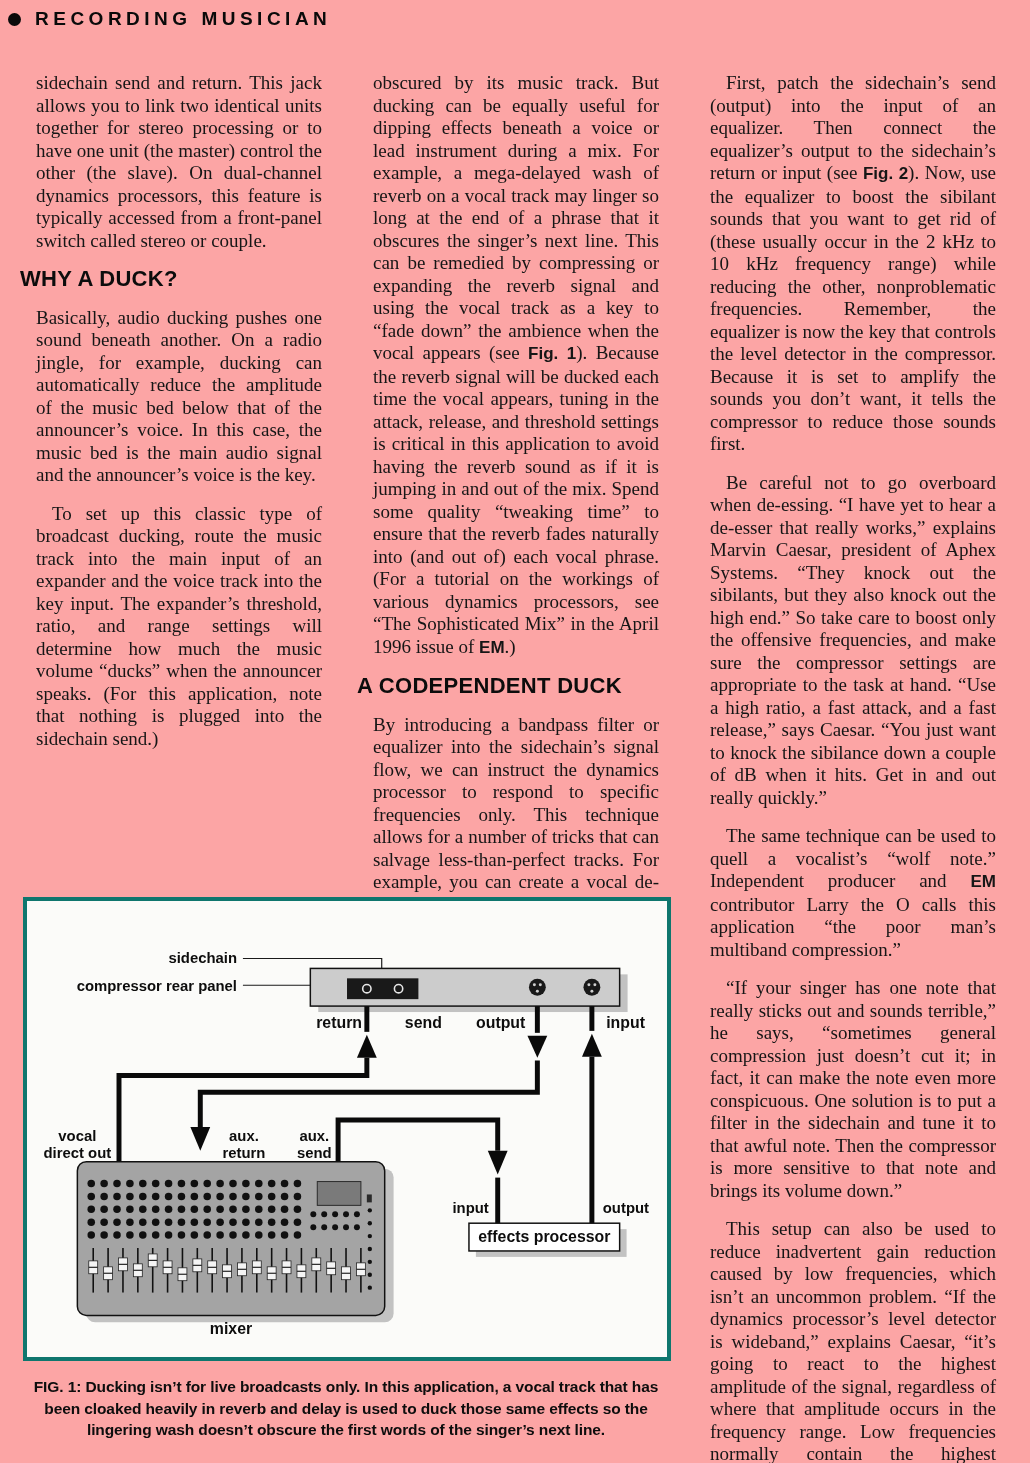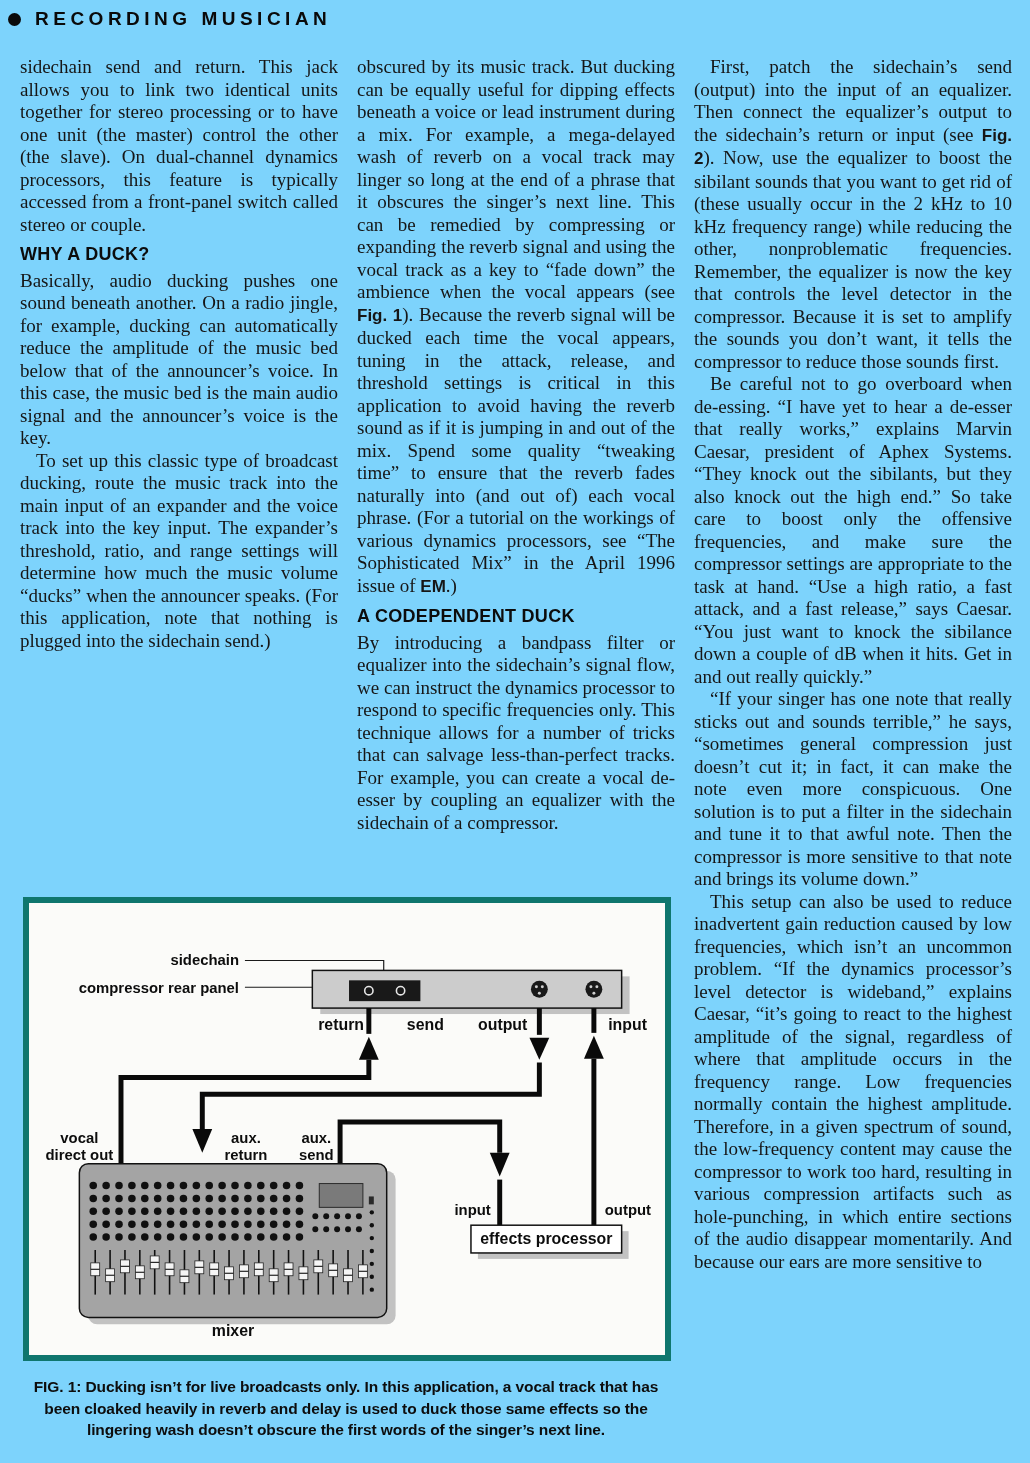--- a/index.html
+++ b/index.html
@@ -1,29 +1,29 @@
 <!DOCTYPE html>
 <html><head>
 <meta charset="utf-8">
 <style>
   html,body{margin:0;padding:0;background:#e8e8e4;}
-  .page{position:relative;width:1030px;height:1463px;background:#7dd3fc;color:#141414;overflow:hidden;}
+  .page{position:relative;width:1030px;height:1463px;background:#fca5a5;color:#141414;overflow:hidden;}
   .masthead{position:absolute;left:8px;top:8px;display:flex;align-items:center;gap:14px;}
   .bullet{width:13px;height:13px;border-radius:50%;background:#0a0a0a;display:inline-block;}
   .masttitle{font-family:"Liberation Sans",sans-serif;font-weight:bold;font-size:19px;letter-spacing:4.5px;color:#0a0a0a;}
   .col{position:absolute;top:56px;width:318px;font-family:"Liberation Serif",serif;font-size:19px;line-height:22.5px;text-align:justify;color:#161616;}
   #col1{left:20px;}
   #col2{left:357px;}
   #col3{left:694px;}
-  .para{margin:0;}
+  .para{margin:16px;}
   .para.indent{text-indent:16px;}
-  .h2{font-family:"Liberation Sans",sans-serif;font-weight:bold;font-size:18px;letter-spacing:.3px;margin:7px 0 4px 0;text-align:left;color:#0c0c0c;}
+  .h2{font-family:"Liberation Sans",sans-serif;font-weight:bold;font-size:22px;letter-spacing:.3px;margin:7px 0 4px 0;text-align:left;color:#0c0c0c;}
   .it{}
   .bd{font-weight:bold;font-family:"Liberation Sans",sans-serif;font-size:17px;}
-  .figurebox{position:absolute;left:23px;top:897px;width:648px;height:464px;border:6px solid #0f766e;box-sizing:border-box;background:#fbfbf9;}
+  .figurebox{position:absolute;left:23px;top:897px;width:648px;height:464px;border:4px solid #0f766e;box-sizing:border-box;background:#fbfbf9;}
   .caption{position:absolute;left:20px;top:1376px;width:652px;font-family:"Liberation Sans",sans-serif;font-weight:bold;font-size:15.5px;line-height:21.5px;letter-spacing:-0.1px;color:#0d0d0d;text-align:center;}
   .lbl{font-family:"Liberation Sans",sans-serif;font-weight:bold;font-size:15px;fill:#0d0d0d;}
   .lbl2{font-family:"Liberation Sans",sans-serif;font-weight:bold;font-size:16px;fill:#0d0d0d;}
   .wire{stroke:#0a0a0a;stroke-width:5;fill:none;}
   .thin{stroke:#1a1a1a;stroke-width:1.2;fill:none;}
   .arrow{fill:#0a0a0a;stroke:none;}
 </style>
 </head>
 <body>
 
@@ -41,20 +41,21 @@
       <p class="para indent"><span>To set up this classic type of broadcast ducking, route the music track into the main input of an expander and the voice track into the key input. The expander’s threshold, ratio, and range settings will determine how much the music volume “ducks” when the announcer speaks. (For this application, note that nothing is plugged into the sidechain send.)</span></p>
     </div>
   <div class="col" id="col2">
       <p class="para"><span>obscured by its music track. But ducking can be equally useful for dipping effects beneath a voice or lead instrument during a mix. For example, a mega-delayed wash of reverb on a vocal track may linger so long at the end of a phrase that it obscures the singer’s next line. This can be remedied by compressing or expanding the reverb signal and using the vocal track as a key to “fade down” the ambience when the vocal appears (see </span><span class="bd">Fig. 1</span><span>). Because the reverb signal will be ducked each time the vocal appears, tuning in the attack, release, and threshold settings is critical in this application to avoid having the reverb sound as if it is jumping in and out of the mix. Spend some quality “tweaking time” to ensure that the reverb fades naturally into (and out of) each vocal phrase. (For a tutorial on the workings of various dynamics processors, see “The Sophisticated Mix” in the April 1996 issue of </span><span class="bd">EM</span><span>.)</span></p>
       <div class="h2">A CODEPENDENT DUCK</div>
       <p class="para"><span>By introducing a bandpass filter or equalizer into the sidechain’s signal flow, we can instruct the dynamics processor to respond to specific frequencies only. This technique allows for a number of tricks that can salvage less-than-perfect tracks. For example, you can create a vocal de-esser by coupling an equalizer with the sidechain of a compressor.</span></p>
     </div>
   <div class="col" id="col3">
       <p class="para indent"><span>First, patch the sidechain’s send (output) into the input of an equalizer. Then connect the equalizer’s output to the sidechain’s return or input (see </span><span class="bd">Fig. 2</span><span>). Now, use the equalizer to </span><span class="it">boost</span><span> the sibilant sounds that you want to get rid of (these usually occur in the 2 kHz to 10 kHz frequency range) while reducing the other, nonproblematic frequencies. Remember, the equalizer is now the key that controls the level detector in the compressor. Because it is set to amplify the sounds you don’t want, it tells the compressor to reduce those sounds first.</span></p>
       <p class="para indent"><span>Be careful not to go overboard when de-essing. “I have yet to hear a de-esser that </span><span class="it">really</span><span> works,” explains Marvin Caesar, president of Aphex Systems. “They knock out the sibilants, but they also knock out the high end.” So take care to boost only the offensive frequencies, and make sure the compressor settings are appropriate to the task at hand. “Use a high ratio, a fast attack, and a fast release,” says Caesar. “You just want to knock the sibilance down a couple of dB when it hits. Get in and out really quickly.”</span></p>
+      <p class="para indent"><span>The same technique can be used to quell a vocalist’s “wolf note.” Independent producer and </span><span class="bd">EM</span><span> contributor Larry the O calls this application “the poor man’s multiband compression.”</span></p>
       <p class="para indent"><span>“If your singer has one note that really sticks out and sounds terrible,” he says, “sometimes general compression just doesn’t cut it; in fact, it can make the note even more conspicuous. One solution is to put a filter in the sidechain and tune it to that awful note. Then the compressor is more sensitive to that note and brings its volume down.”</span></p>
       <p class="para indent"><span>This setup can also be used to reduce inadvertent gain reduction caused by low frequencies, which isn’t an uncommon problem. “If the dynamics processor’s level detector is wideband,” explains Caesar, “it’s going to react to the highest amplitude of the signal, regardless of where that amplitude occurs in the frequency range. Low frequencies normally contain the highest amplitude. Therefore, in a given spectrum of sound, the low-frequency content may cause the compressor to work too hard, resulting in various compression artifacts such as hole-punching, in which entire sections of the audio disappear momentarily. And because our ears are more sensitive to</span></p>
     </div>
 
   <div class="figurebox">
     <svg viewBox="0 0 648 464" width="644" height="460">
 
       <polyline class="thin" points="217,58 357,58 357,79"></polyline>
       <line class="thin" x1="217" y1="85" x2="285" y2="85"></line>
       <text class="lbl" x="211" y="63" text-anchor="end">sidechain</text>

